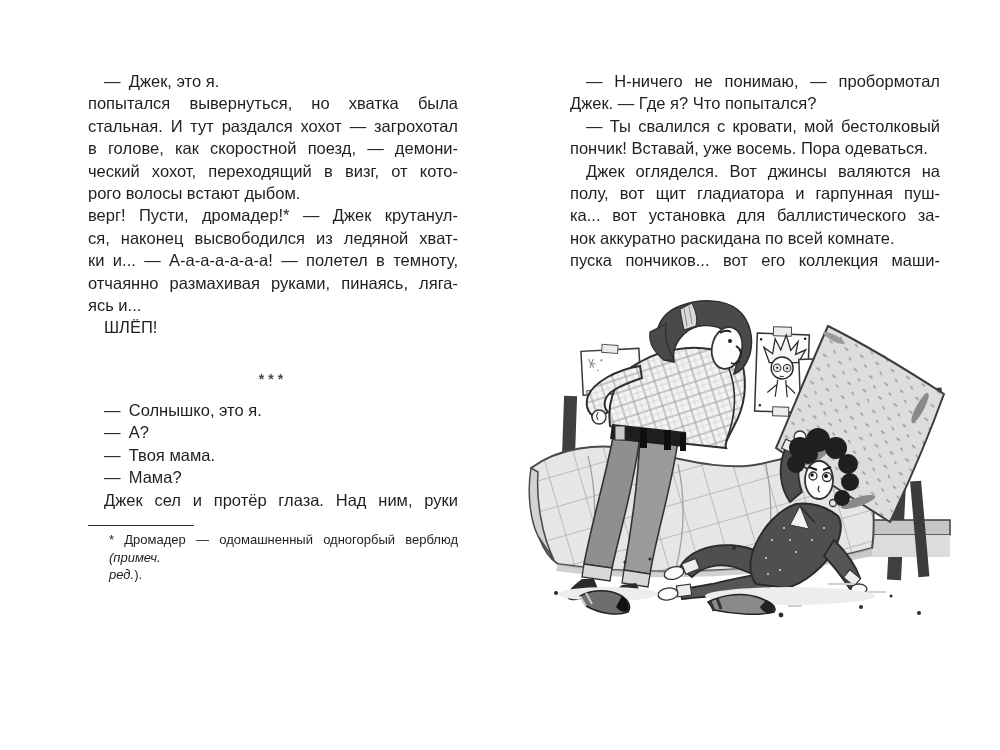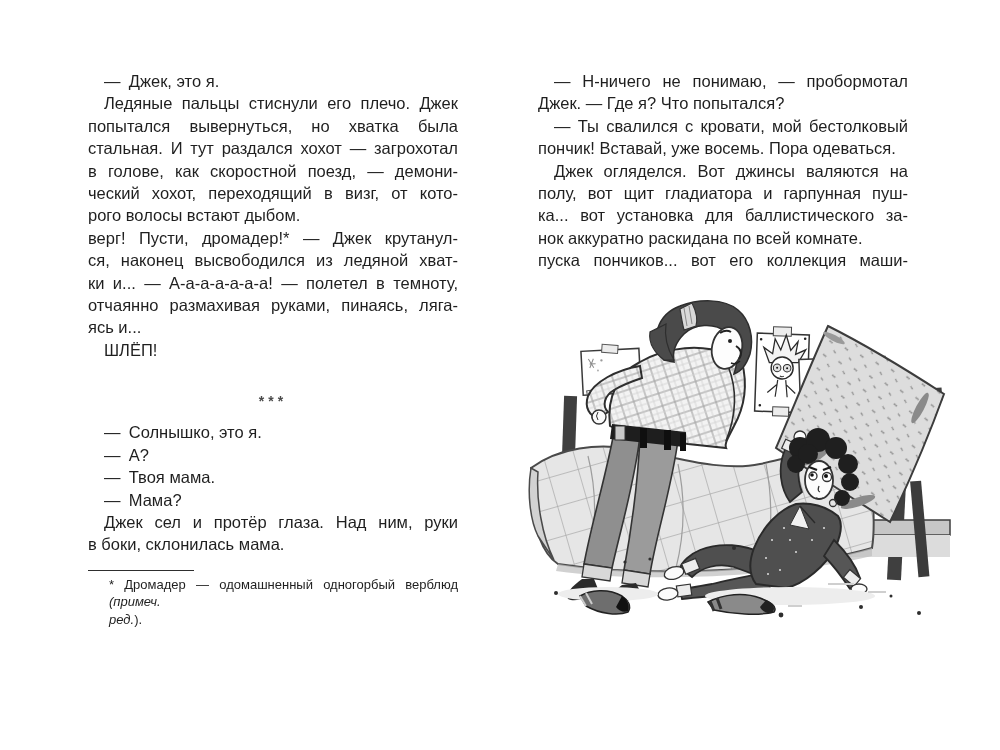--- a/index.html
+++ b/index.html
@@ -2,21 +2,21 @@
 <html><head>
 <meta charset="utf-8">
 <style>
   html,body{margin:0;padding:0;background:#ffffff;}
   .spread{
     position:relative;width:1000px;height:662px;background:#ffffff;overflow:hidden;
     font-family:"Liberation Sans","DejaVu Sans",sans-serif;color:#1f1f1f;
   }
   .col{position:absolute;width:370px;font-size:16.5px;line-height:22.4px;}
   .col-left{left:88px;top:70px;}
-  .col-right{left:538px;top:70px;}
+  .col-right{left:570px;top:70px;}
   .ln{height:22.4px;overflow:hidden;}
   .j{text-align:justify;text-align-last:justify;}
   .plain{text-align:left;}
   .in{text-indent:16px;}
   .sep{
     height:22.4px;text-align:center;letter-spacing:4px;font-weight:bold;
     color:#4a4a4a;font-size:14px;margin-top:29px;margin-bottom:9px;line-height:22.4px;
   }
   .footnote{margin-top:14px;font-size:13px;line-height:17.5px;}
   .fn-rule{width:106px;border-top:1.5px solid #2e2e2e;margin-bottom:5px;}
@@ -31,41 +31,39 @@
   .pageno-right{left:714px;}
   .illo{position:absolute;left:528px;top:296px;width:424px;height:338px;}
 </style>
 </head>
 <body>
 
 <div class="spread">
 
   <div class="col col-left">
     <div class="ln in plain">— Джек, это я.</div>
-    <div class="ln in j">Ледяные пальцы стиснули его плечо. Джек</div>
     <div class="ln j">попытался вывернуться, но хватка была</div>
     <div class="ln j">стальная. И тут раздался хохот — загрохотал</div>
     <div class="ln j">в голове, как скоростной поезд, — демони-</div>
     <div class="ln j">ческий хохот, переходящий в визг, от кото-</div>
     <div class="ln plain">рого волосы встают дыбом.</div>
     <div class="ln j">верг! Пусти, дромадер!* — Джек крутанул-</div>
     <div class="ln j">ся, наконец высвободился из ледяной хват-</div>
     <div class="ln j">ки и... — А-а-а-а-а-а-а! — полетел в темноту,</div>
     <div class="ln j">отчаянно размахивая руками, пинаясь, ляга-</div>
     <div class="ln plain">ясь и...</div>
     <div class="ln in plain">ШЛЁП!</div>
 
     <div class="sep">***</div>
 
     <div class="ln in plain">— Солнышко, это я.</div>
     <div class="ln in plain">— А?</div>
     <div class="ln in plain">— Твоя мама.</div>
     <div class="ln in plain">— Мама?</div>
     <div class="ln in j">Джек сел и протёр глаза. Над ним, руки</div>
-    <div class="ln plain">в боки, склонилась мама.</div>
 
     <div class="footnote">
       <div class="fn-rule"></div>
       <div class="fn-line j1"><span>* Дромадер — одомашненный одногорбый верблюд </span><span class="it">(примеч.</span></div>
       <div class="fn-line"><span class="it">ред.</span><span>).</span></div>
     </div>
   </div>
 
   <div class="col col-right">
     <div class="ln in j">— Н-ничего не понимаю, — пробормотал</div>

